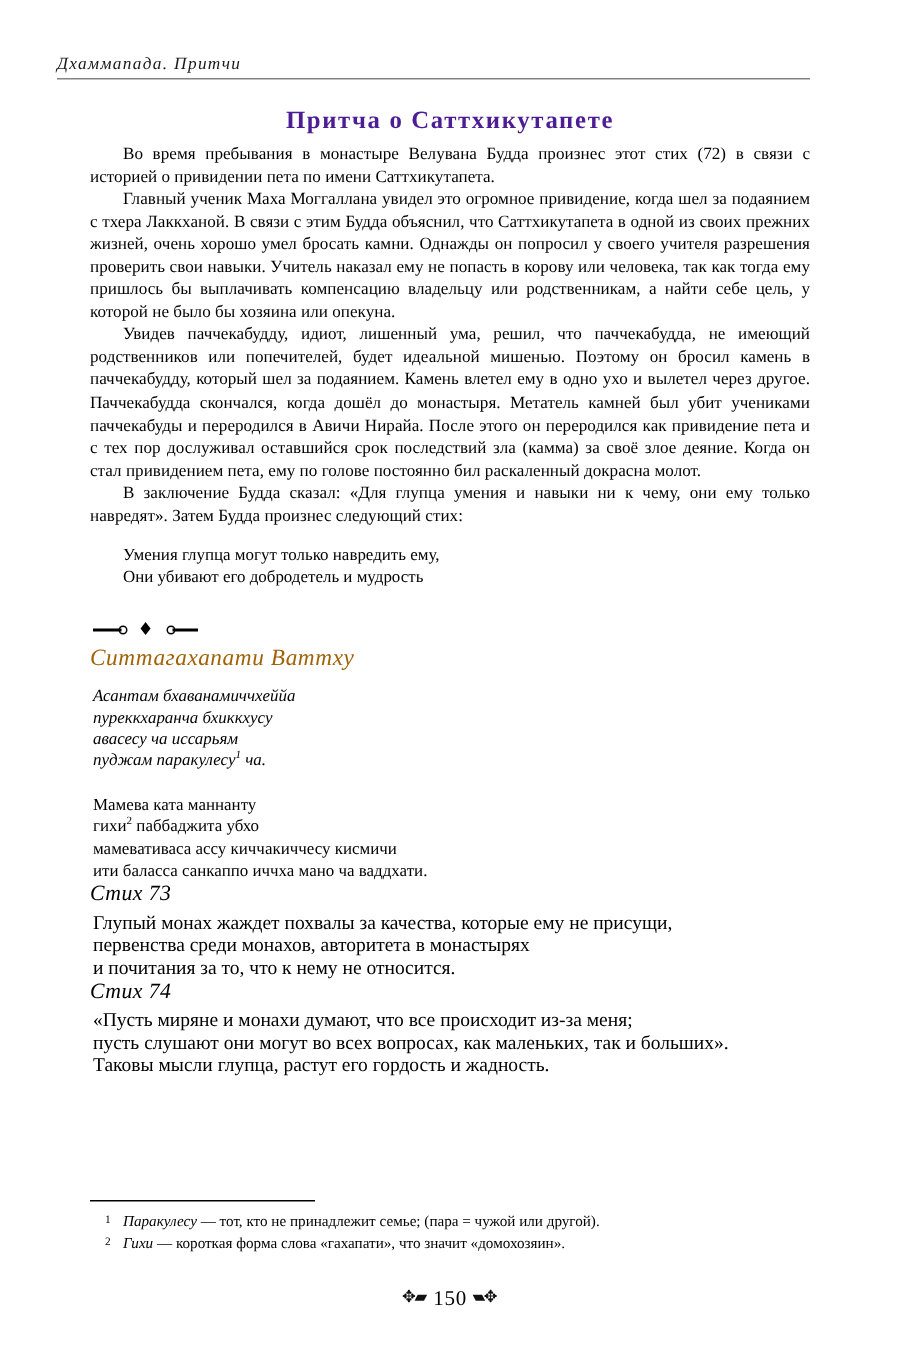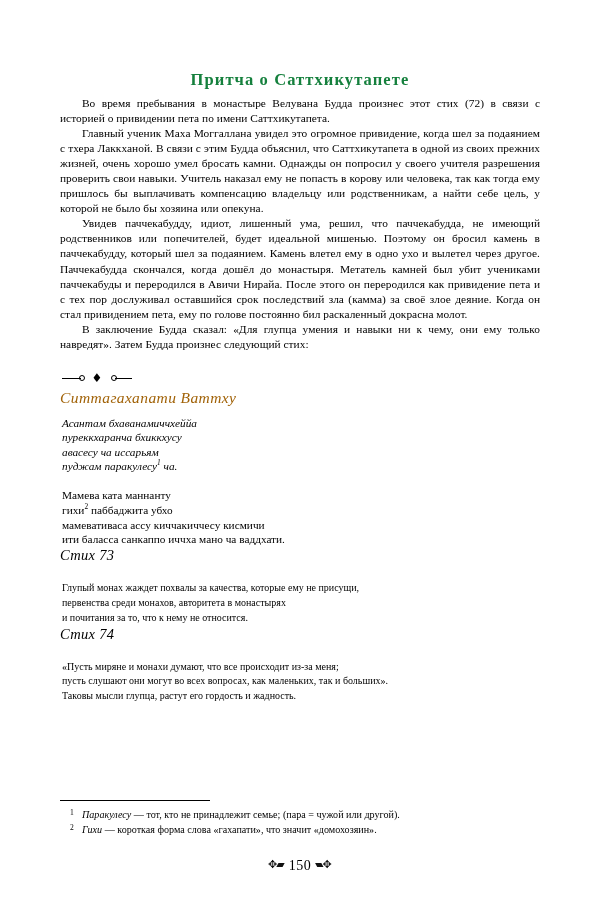--- a/index.html
+++ b/index.html
@@ -55,21 +55,21 @@
   
   .chapter-title {
     position: absolute;
     left: 0;
     top: 70px;
     width: 480px;
     text-align: center;
     font-size: 16.5px;
     letter-spacing: 1.1px;
     font-weight: 700;
-    color: #15803d;
+    color: #4c1d95;
   }
 
   
   .body-block {
     position: absolute;
     left: 0;
     top: 96px;
     width: 480px;
   }
   p.para {
@@ -163,23 +163,23 @@
     line-height: 0;
   }
 
   
   .stanza-heading {
     font-style: italic;
     font-size: 14.5px;
     letter-spacing: 0.3px;
   }
   .stanza-body {
-    margin-top: 17px;
+    margin-top: 3px;
     margin-left: 2px;
-    font-size: 10px;
+    font-size: 13px;
     line-height: 14.9px;
   }
   .stanza-body div { white-space: nowrap; }
 
   
   .footnotes {
     position: absolute;
     left: 0;
     top: 800px;
     width: 480px;
@@ -227,29 +227,37 @@
   .folio .orn.left { margin-right: 5px; }
   .folio .orn.right { margin-left: 5px; transform: scaleX(-1); }
   .folio .num { display: inline-block; }
 </style>
 </head>
 <body>
 
 <div class="page">
   <div class="content">
 
+    <div class="runhead">
+      <div class="runhead-text">Дхаммапада. Притчи</div>
+      <div class="runhead-rule"></div>
+    </div>
 
     <div class="chapter-title">Притча о Саттхикутапете</div>
 
     <div class="body-block">
       <p class="para">Во время пребывания в монастыре Велувана Будда произнес этот стих (72) в связи с историей о привидении пета по имени Саттхикутапета.</p>
       <p class="para">Главный ученик Маха Моггаллана увидел это огромное привидение, когда шел за подаянием с тхера Лаккханой. В связи с этим Будда объяснил, что Саттхикутапета в одной из своих прежних жизней, очень хорошо умел бросать камни. Однажды он попросил у своего учителя разрешения проверить свои навыки. Учитель наказал ему не попасть в корову или человека, так как тогда ему пришлось бы выплачивать компенсацию владельцу или родственникам, а найти себе цель, у которой не было бы хозяина или опекуна.</p>
       <p class="para">Увидев паччекабудду, идиот, лишенный ума, решил, что паччекабудда, не имеющий родственников или попечителей, будет идеальной мишенью. Поэтому он бросил камень в паччекабудду, который шел за подаянием. Камень влетел ему в одно ухо и вылетел через другое. Паччекабудда скончался, когда дошёл до монастыря. Метатель камней был убит учениками паччекабуды и переродился в Авичи Нирайа. После этого он переродился как привидение пета и с тех пор дослуживал оставшийся срок последствий зла (камма) за своё злое деяние. Когда он стал привидением пета, ему по голове постоянно бил раскаленный докрасна молот.</p>
       <p class="para">В заключение Будда сказал: «Для глупца умения и навыки ни к чему, они ему только навредят». Затем Будда произнес следующий стих:</p>
 
+      <div class="verse-intro">
+        <div>Умения глупца могут только навредить ему,</div>
+        <div>Они убивают его добродетель и мудрость</div>
+      </div>
 
       <div class="ornament-divider">
         <span class="bar-l"></span>
         <span class="dot-l"></span>
         <span class="knot">♦</span>
         <span class="dot-r"></span>
         <span class="bar-r"></span>
       </div>
 
       <div class="pali-heading">Ситтагахапати Ваттху</div>

